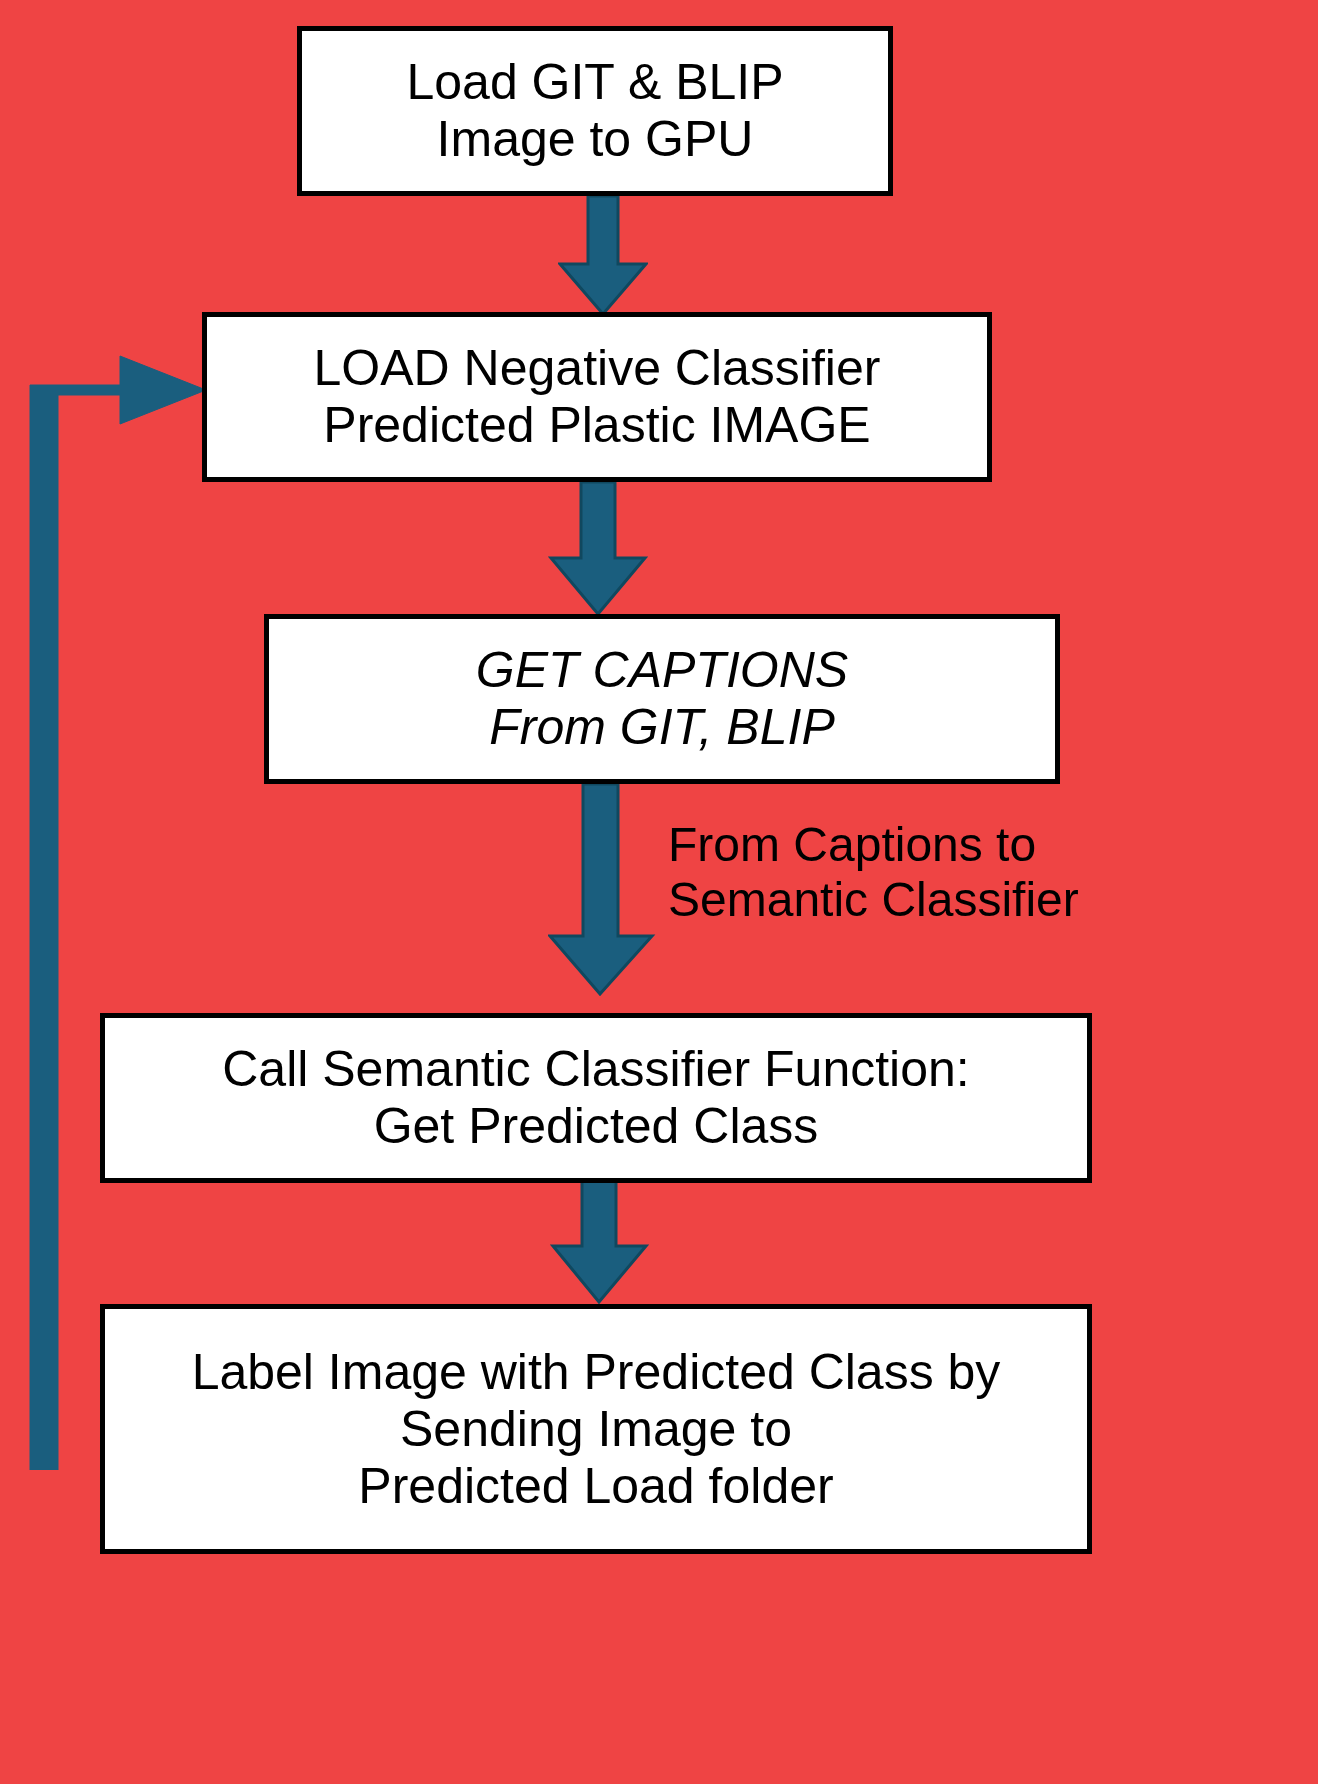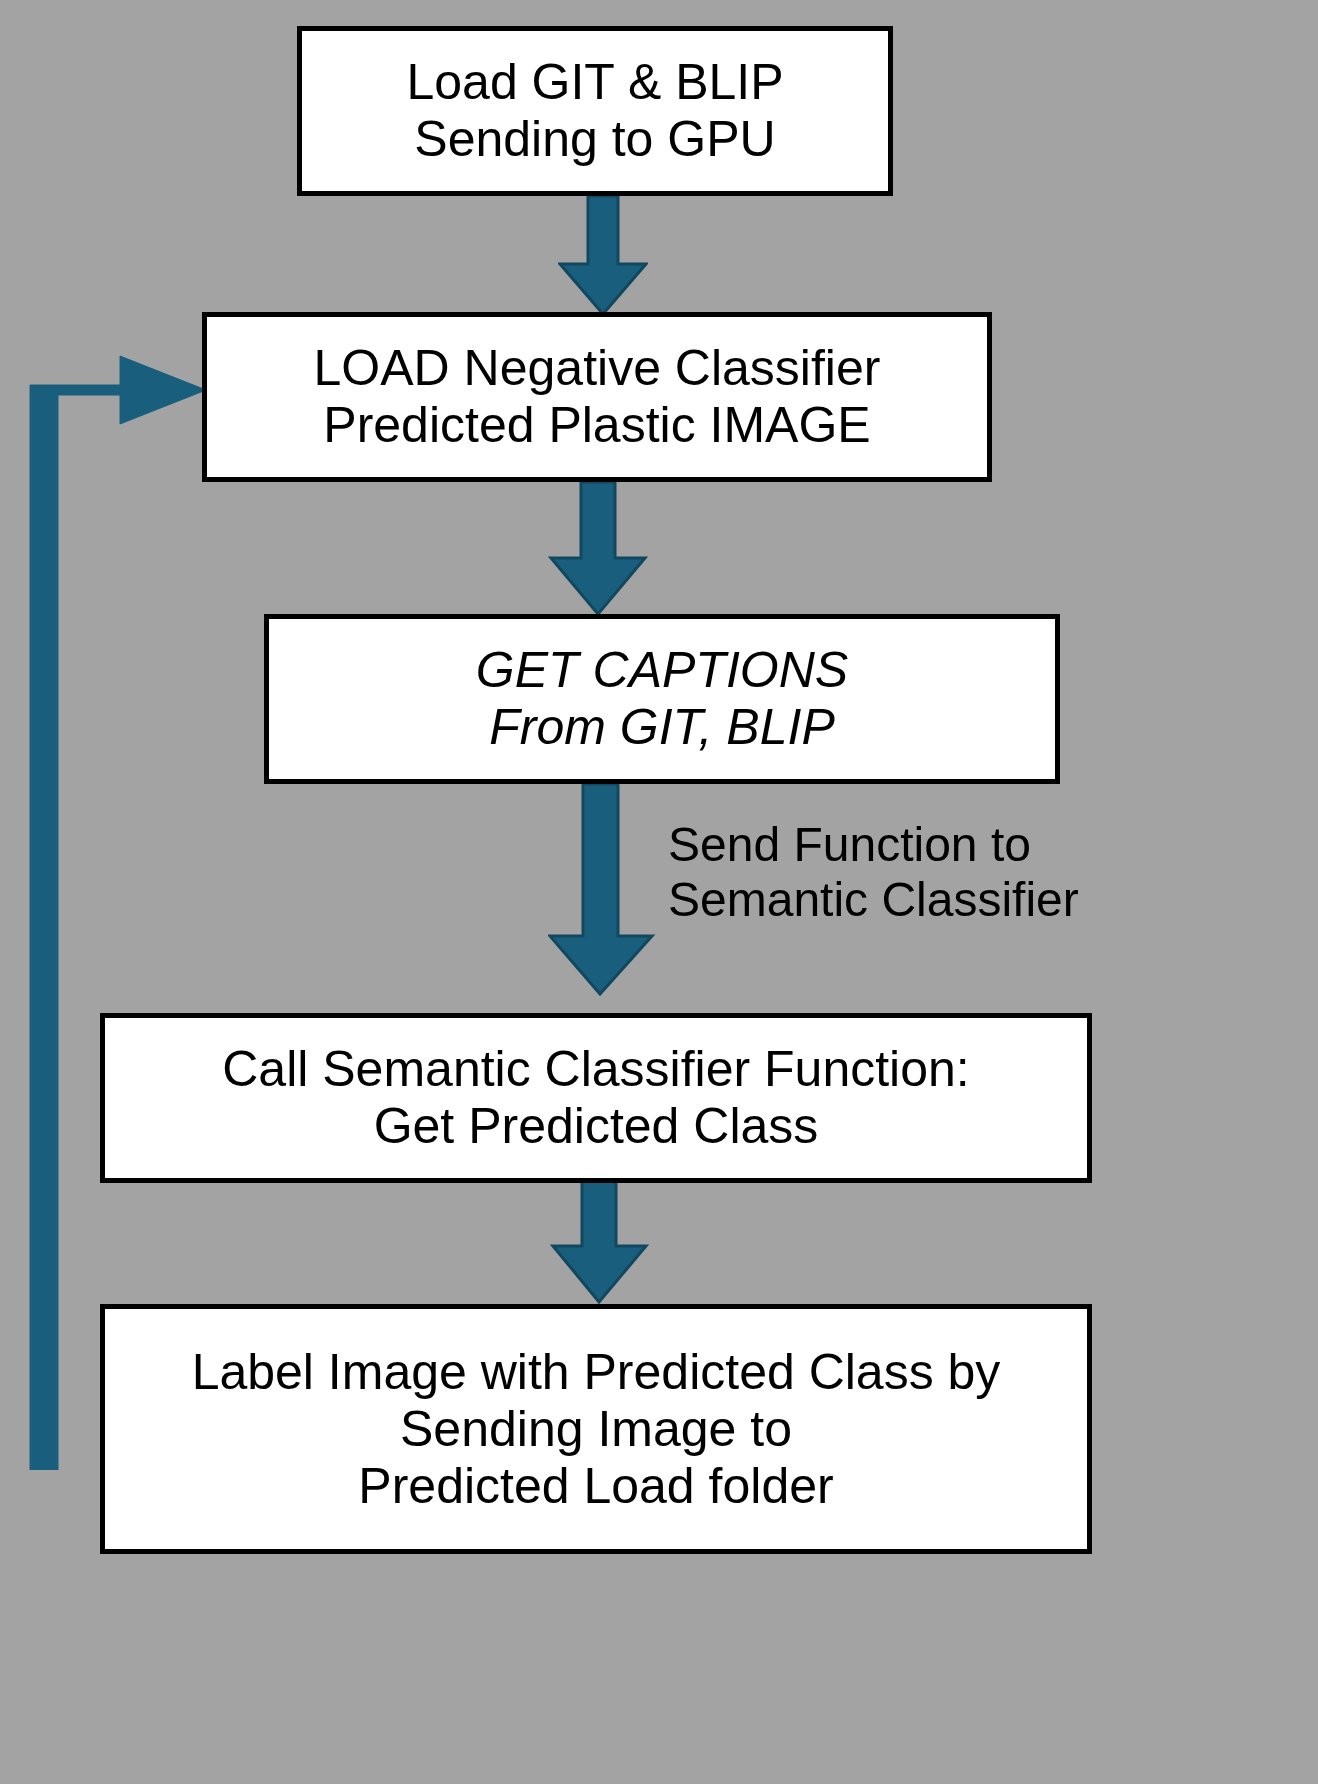--- a/index.html
+++ b/index.html
@@ -5,21 +5,21 @@
 <style>
   html, body {
     margin: 0;
     padding: 0;
     background: #ffffff;
   }
   #canvas {
     position: relative;
     width: 1318px;
     height: 1784px;
-    background: #a3a3a3;
+    background: #ef4444;
     overflow: hidden;
     font-family: "Liberation Sans", sans-serif;
   }
   .node {
     position: absolute;
     box-sizing: border-box;
     background: #ffffff;
     border: 5px solid #000000;
     display: flex;
     flex-direction: column;
@@ -79,21 +79,21 @@
 
   <div id="feedback-loop">
     <svg width="240" height="1130" viewBox="0 0 240 1130" xmlns="http://www.w3.org/2000/svg">
 
       <path d="M 30 1130 L 30 45 L 120 45 L 120 16 L 206 50 L 120 84 L 120 55 L 58 55 L 58 1130 Z" fill="#1a5e7e" stroke="#1a5e7e" stroke-width="1"></path>
     </svg>
   </div>
 
   <div class="node" id="node-load-models">
     <span class="line">Load GIT &amp; BLIP</span>
-    <span class="line">Sending to GPU</span>
+    <span class="line">Image to GPU</span>
   </div>
 
   <div class="arrow-down" style="left:558px; top:196px;">
     <svg width="90" height="120" viewBox="0 0 90 120" xmlns="http://www.w3.org/2000/svg">
       <path d="M 30 0 L 60 0 L 60 68 L 88 68 L 45 118 L 2 68 L 30 68 Z" fill="#1a5e7e" stroke="#10485f" stroke-width="3"></path>
     </svg>
   </div>
 
   <div class="node" id="node-load-image">
     <span class="line">LOAD Negative Classifier</span>
@@ -111,21 +111,21 @@
     <span class="line">From GIT, BLIP</span>
   </div>
 
   <div class="arrow-down" style="left:548px; top:784px;">
     <svg width="110" height="212" viewBox="0 0 110 212" xmlns="http://www.w3.org/2000/svg">
       <path d="M 35 0 L 70 0 L 70 152 L 104 152 L 52 210 L 2 152 L 35 152 Z" fill="#1a5e7e" stroke="#10485f" stroke-width="3"></path>
     </svg>
   </div>
 
   <div class="edge-label" style="left:668px; top:818px;">
-    <span class="line">Send Function to</span>
+    <span class="line">From Captions to</span>
     <span class="line">Semantic Classifier</span>
   </div>
 
   <div class="node" id="node-call-semantic">
     <span class="line">Call Semantic Classifier Function:</span>
     <span class="line">Get Predicted Class</span>
   </div>
 
   <div class="arrow-down" style="left:550px; top:1164px;">
     <svg width="100" height="140" viewBox="0 0 100 140" xmlns="http://www.w3.org/2000/svg">

